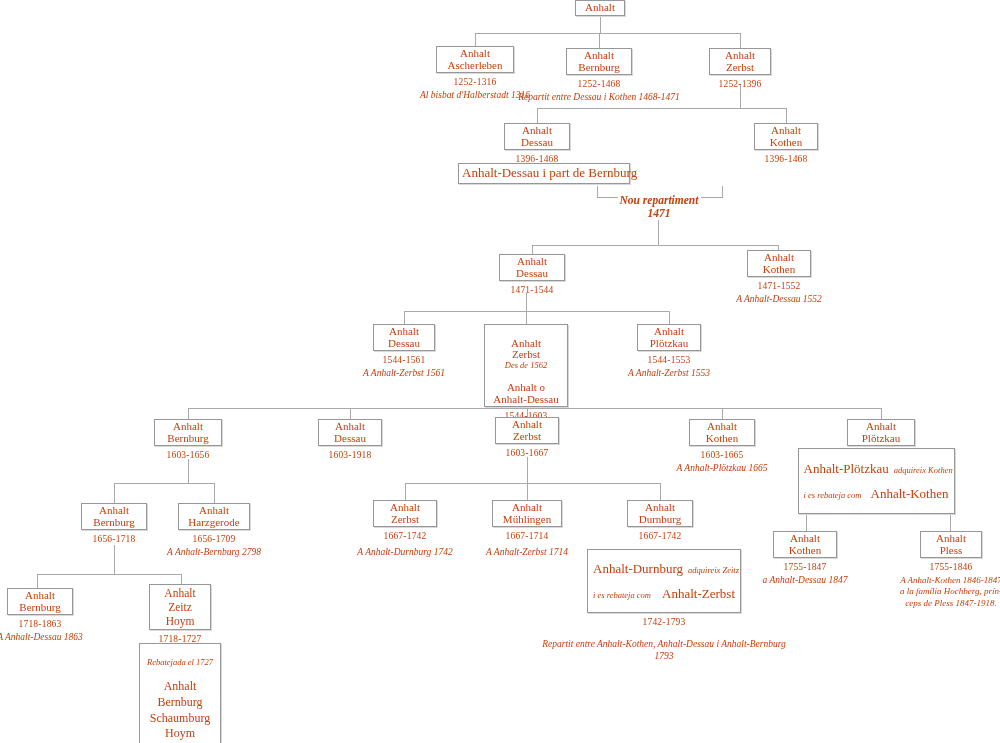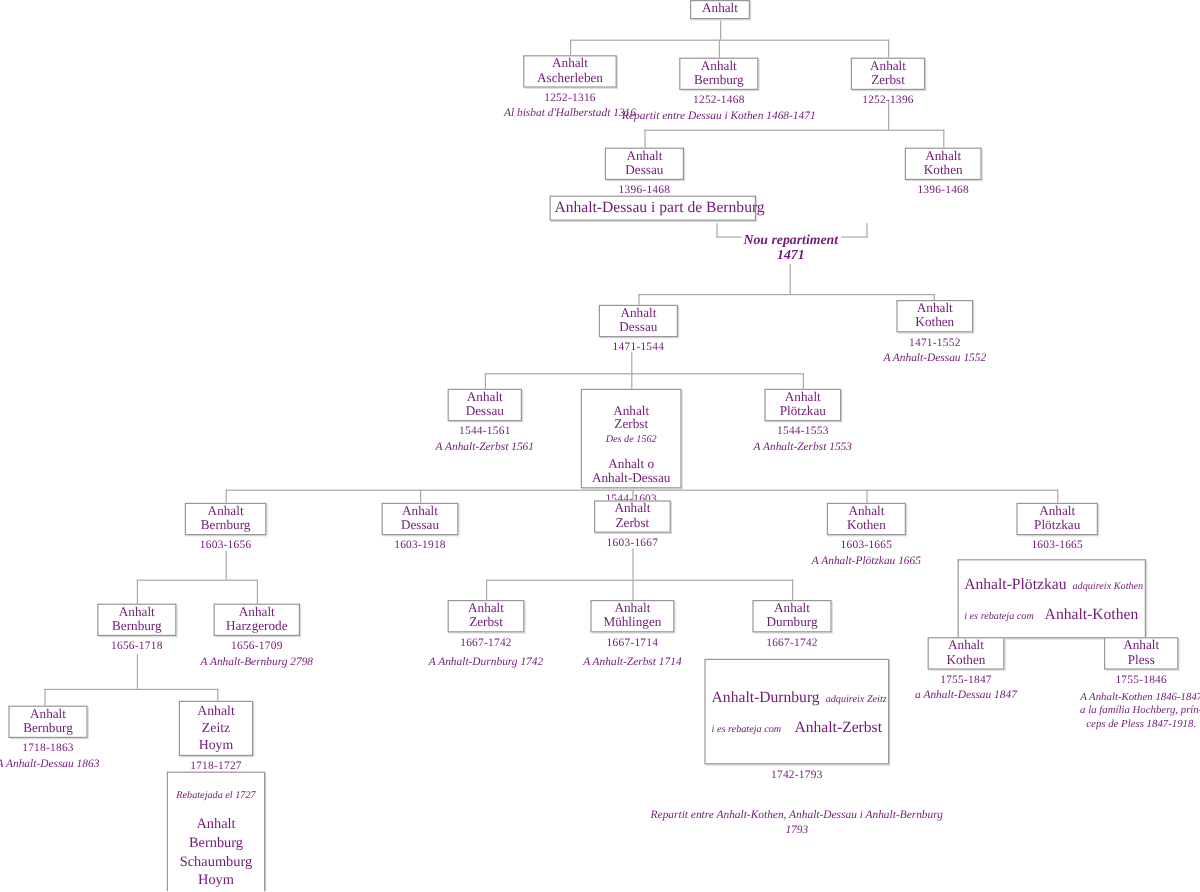--- a/index.html
+++ b/index.html
@@ -1,18 +1,18 @@
 <!DOCTYPE html>
 <html><head>
 <meta charset="utf-8">
 <style>
   html,body{margin:0;padding:0;background:#fff;}
   #stage{
     position:relative;width:1000px;height:743px;background:#ffffff;
-    font-family:"Liberation Serif","DejaVu Serif",serif;color:#701a75;overflow:hidden;border-radius:15px;
+    font-family:"Liberation Serif","DejaVu Serif",serif;color:#c2410c;overflow:hidden;border-radius:15px;
   }
   .ln{position:absolute;background:#a9a9a9;}
   .n{position:absolute;text-align:center;}
   .box{
     margin:0 auto;background:#fff;border:1px solid #979797;
     box-shadow:1px 1px 0 #d9d9d9;
     font-size:11px;line-height:1.05;padding:1px 2px;white-space:pre-line;
   }
   .wide .box{font-size:13px;line-height:1.15;padding:2px 3px;white-space:nowrap;}
   .date{font-size:9.5px;margin-top:4px;letter-spacing:.2px;}
@@ -244,35 +244,35 @@
     <div class="note" style="margin-top:6px">A Anhalt-Zerbst 1714</div>
   </div>
 
   <div class="n" style="left:560px;top:500px;width:200px">
     <div class="box" style="width:60px">Anhalt
 Durnburg</div>
     <div class="date">1667-1742</div>
   </div>
 
   <div class="n" style="left:534px;top:549px;width:260px">
-    <div class="box" style="width:152px;padding:12px 0">
+    <div class="box" style="width:152px;padding:0 0">
       <div class="mrow">
         <span class="mmain">Anhalt-Durnburg</span>
         <span class="mside">adquireix Zeitz</span>
       </div>
       <div class="mrow">
         <span class="mside">i es rebateja com</span>
         <span class="mmain">Anhalt-Zerbst</span>
       </div>
     </div>
     <div class="date">1742-1793</div>
-    <div class="note" style="margin-top:24px">Repartit entre Anhalt-Kothen, Anhalt-Dessau i Anhalt-Bernburg 1793</div>
-  </div>
-
-  <div class="n" style="left:776px;top:466px;width:200px">
+    <div class="note" style="margin-top:12px">Repartit entre Anhalt-Kothen, Anhalt-Dessau i Anhalt-Bernburg 1793</div>
+  </div>
+
+  <div class="n" style="left:776px;top:448px;width:200px">
     <div class="box" style="width:155px;padding:1px 0">
       <div class="mrow">
         <span class="mmain">Anhalt-Plötzkau</span>
         <span class="mside">adquireix Kothen</span>
       </div>
       <div class="mrow">
         <span class="mside">i es rebateja com</span>
         <span class="mmain">Anhalt-Kothen</span>
       </div>
     </div>

